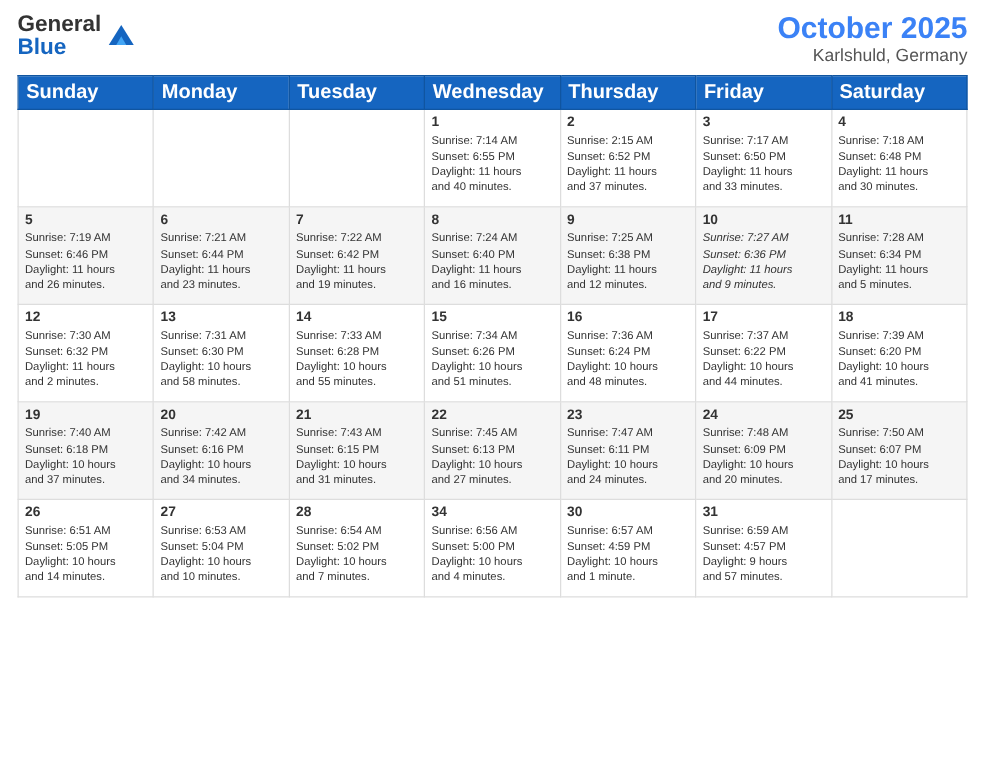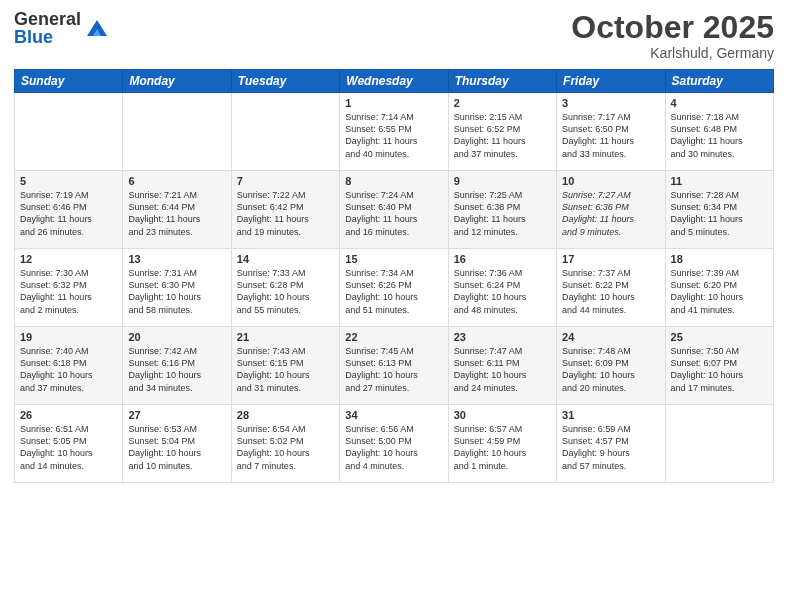--- a/index.html
+++ b/index.html
@@ -37,43 +37,42 @@
     .logo-text .blue { color: #1565c0; }
     .logo-icon {
       width: 28px;
       height: 28px;
       margin-left: 2px;
     }
     .title-block {
       text-align: right;
     }
     .month-title {
-      font-size: 32px;
+      font-size: 24px;
       font-weight: bold;
-      color: #404040;
+      color: #3b82f6;
       line-height: 1.1;
     }
     .location {
       font-size: 14px;
       color: #555;
     }
     .calendar {
       width: 100%;
       border-collapse: collapse;
       border: 1px solid #ccc;
     }
     .calendar th {
       background: #1565c0;
       color: #fff;
       text-align: left;
       padding: 4px 6px;
-      font-size: 12px;
+      font-size: 16px;
       font-weight: bold;
       border: 1px solid #1055a0;
-      font-style: italic;
     }
     .calendar td {
       vertical-align: top;
       border: 1px solid #ddd;
       padding: 4px 5px;
       font-size: 9.5px;
       color: #333;
       width: calc(100% / 7);
       height: 78px;
       background: #fff;

